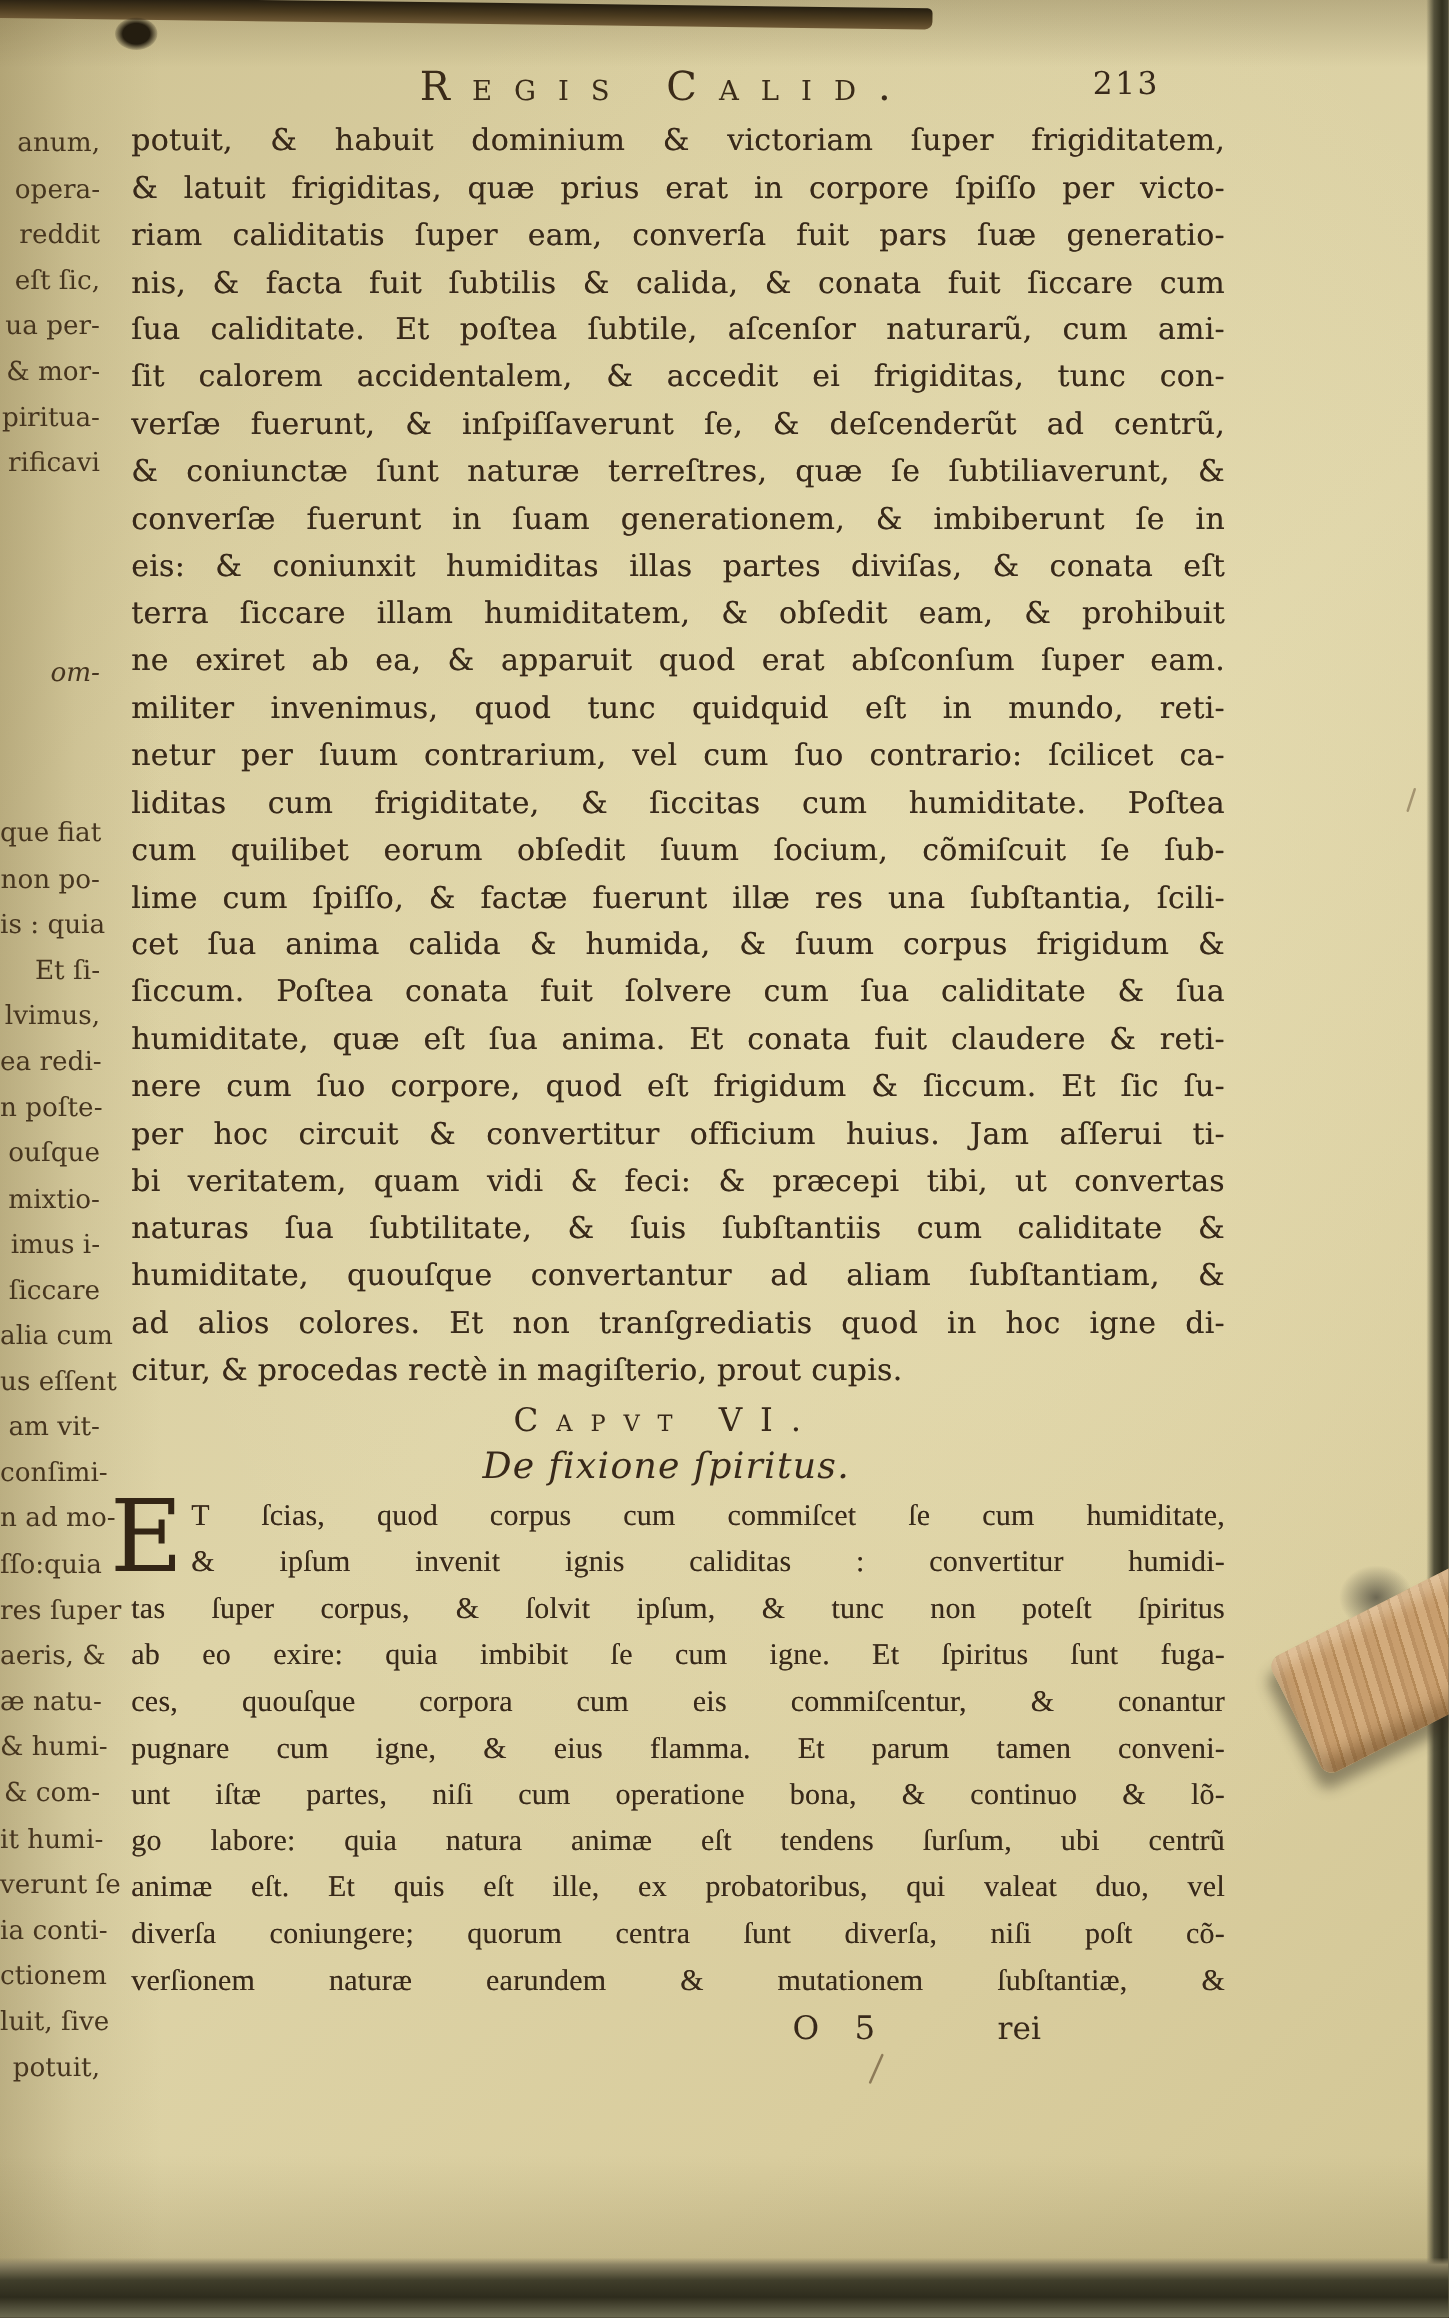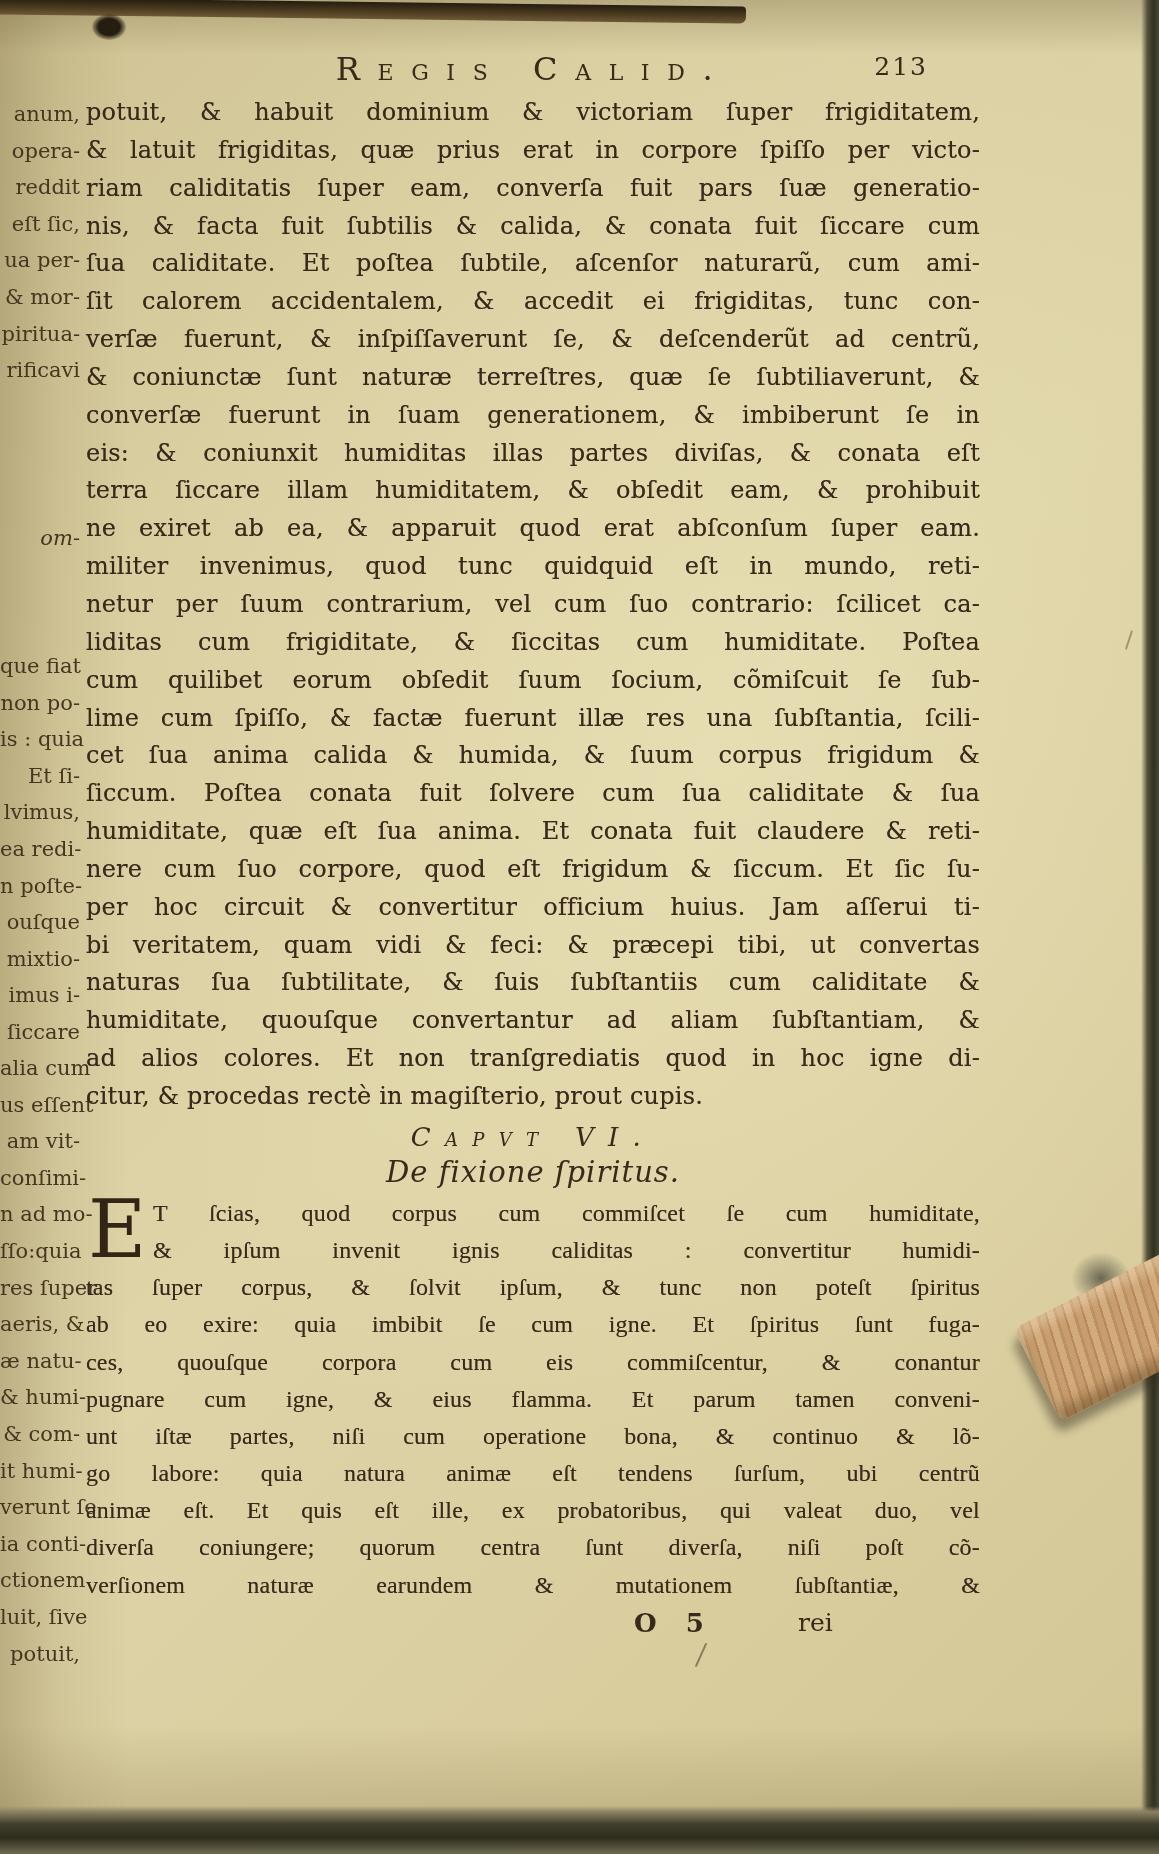--- a/index.html
+++ b/index.html
@@ -56,34 +56,34 @@
   .runhead{position:relative;height:42px;}
   .runhead .title{display:block;text-align:center;font-variant:small-caps;font-size:32px;
     letter-spacing:0.55em;color:#3a2b19;}
   .runhead .pagenum{position:absolute;right:52px;top:2px;font-size:25px;letter-spacing:2px;}
 
   .para1{margin-top:2px;font-size:24px;}
   .para1 .line, .para2 .line{
     height:37.85px;line-height:37.85px;white-space:nowrap;
     text-align:justify;text-align-last:justify;
     letter-spacing:0.2px;color:#38291a;
-    text-shadow:0 0 0.5px rgba(56,41,26,0.55);}
+    text-shadow:0 0 0.5px rgba(56,41,26,0.55);margin-left:19px;}
   .para1 .line:last-child{text-align-last:left;}
 
   .chapter-head{margin-top:6px;text-align:center;font-variant:small-caps;font-size:26px;
-    letter-spacing:0.55em;font-style:italic;}
+    letter-spacing:0.55em;}
   .chapter-sub{margin-top:3px;text-align:center;font-style:italic;font-size:29px;letter-spacing:1px;}
 
   .para2{margin-top:6px;font-size:24px;}
   .para2 .line{height:37.2px;line-height:37.2px;font-family:Liberation Serif, serif;}
   .dropcap{float:left;width:56px;height:70px;margin:3px 9px 0 2px;
     font-size:80px;line-height:64px;text-align:left;color:#332515;}
 
   .sigline{position:relative;height:40px;margin-top:4px;font-size:26px;}
-  .sig{position:absolute;left:548px;letter-spacing:10px;font-weight:bold;}
+  .sig{position:absolute;left:548px;letter-spacing:10px;}
   .catchword{position:absolute;left:712px;font-size:25px;}
 </style>
 </head>
 <body>
 
 <div class="scene">
 
   <div class="shade-left"></div>
   <div class="shade-top"></div>
   <div class="shade-bottom"></div>

